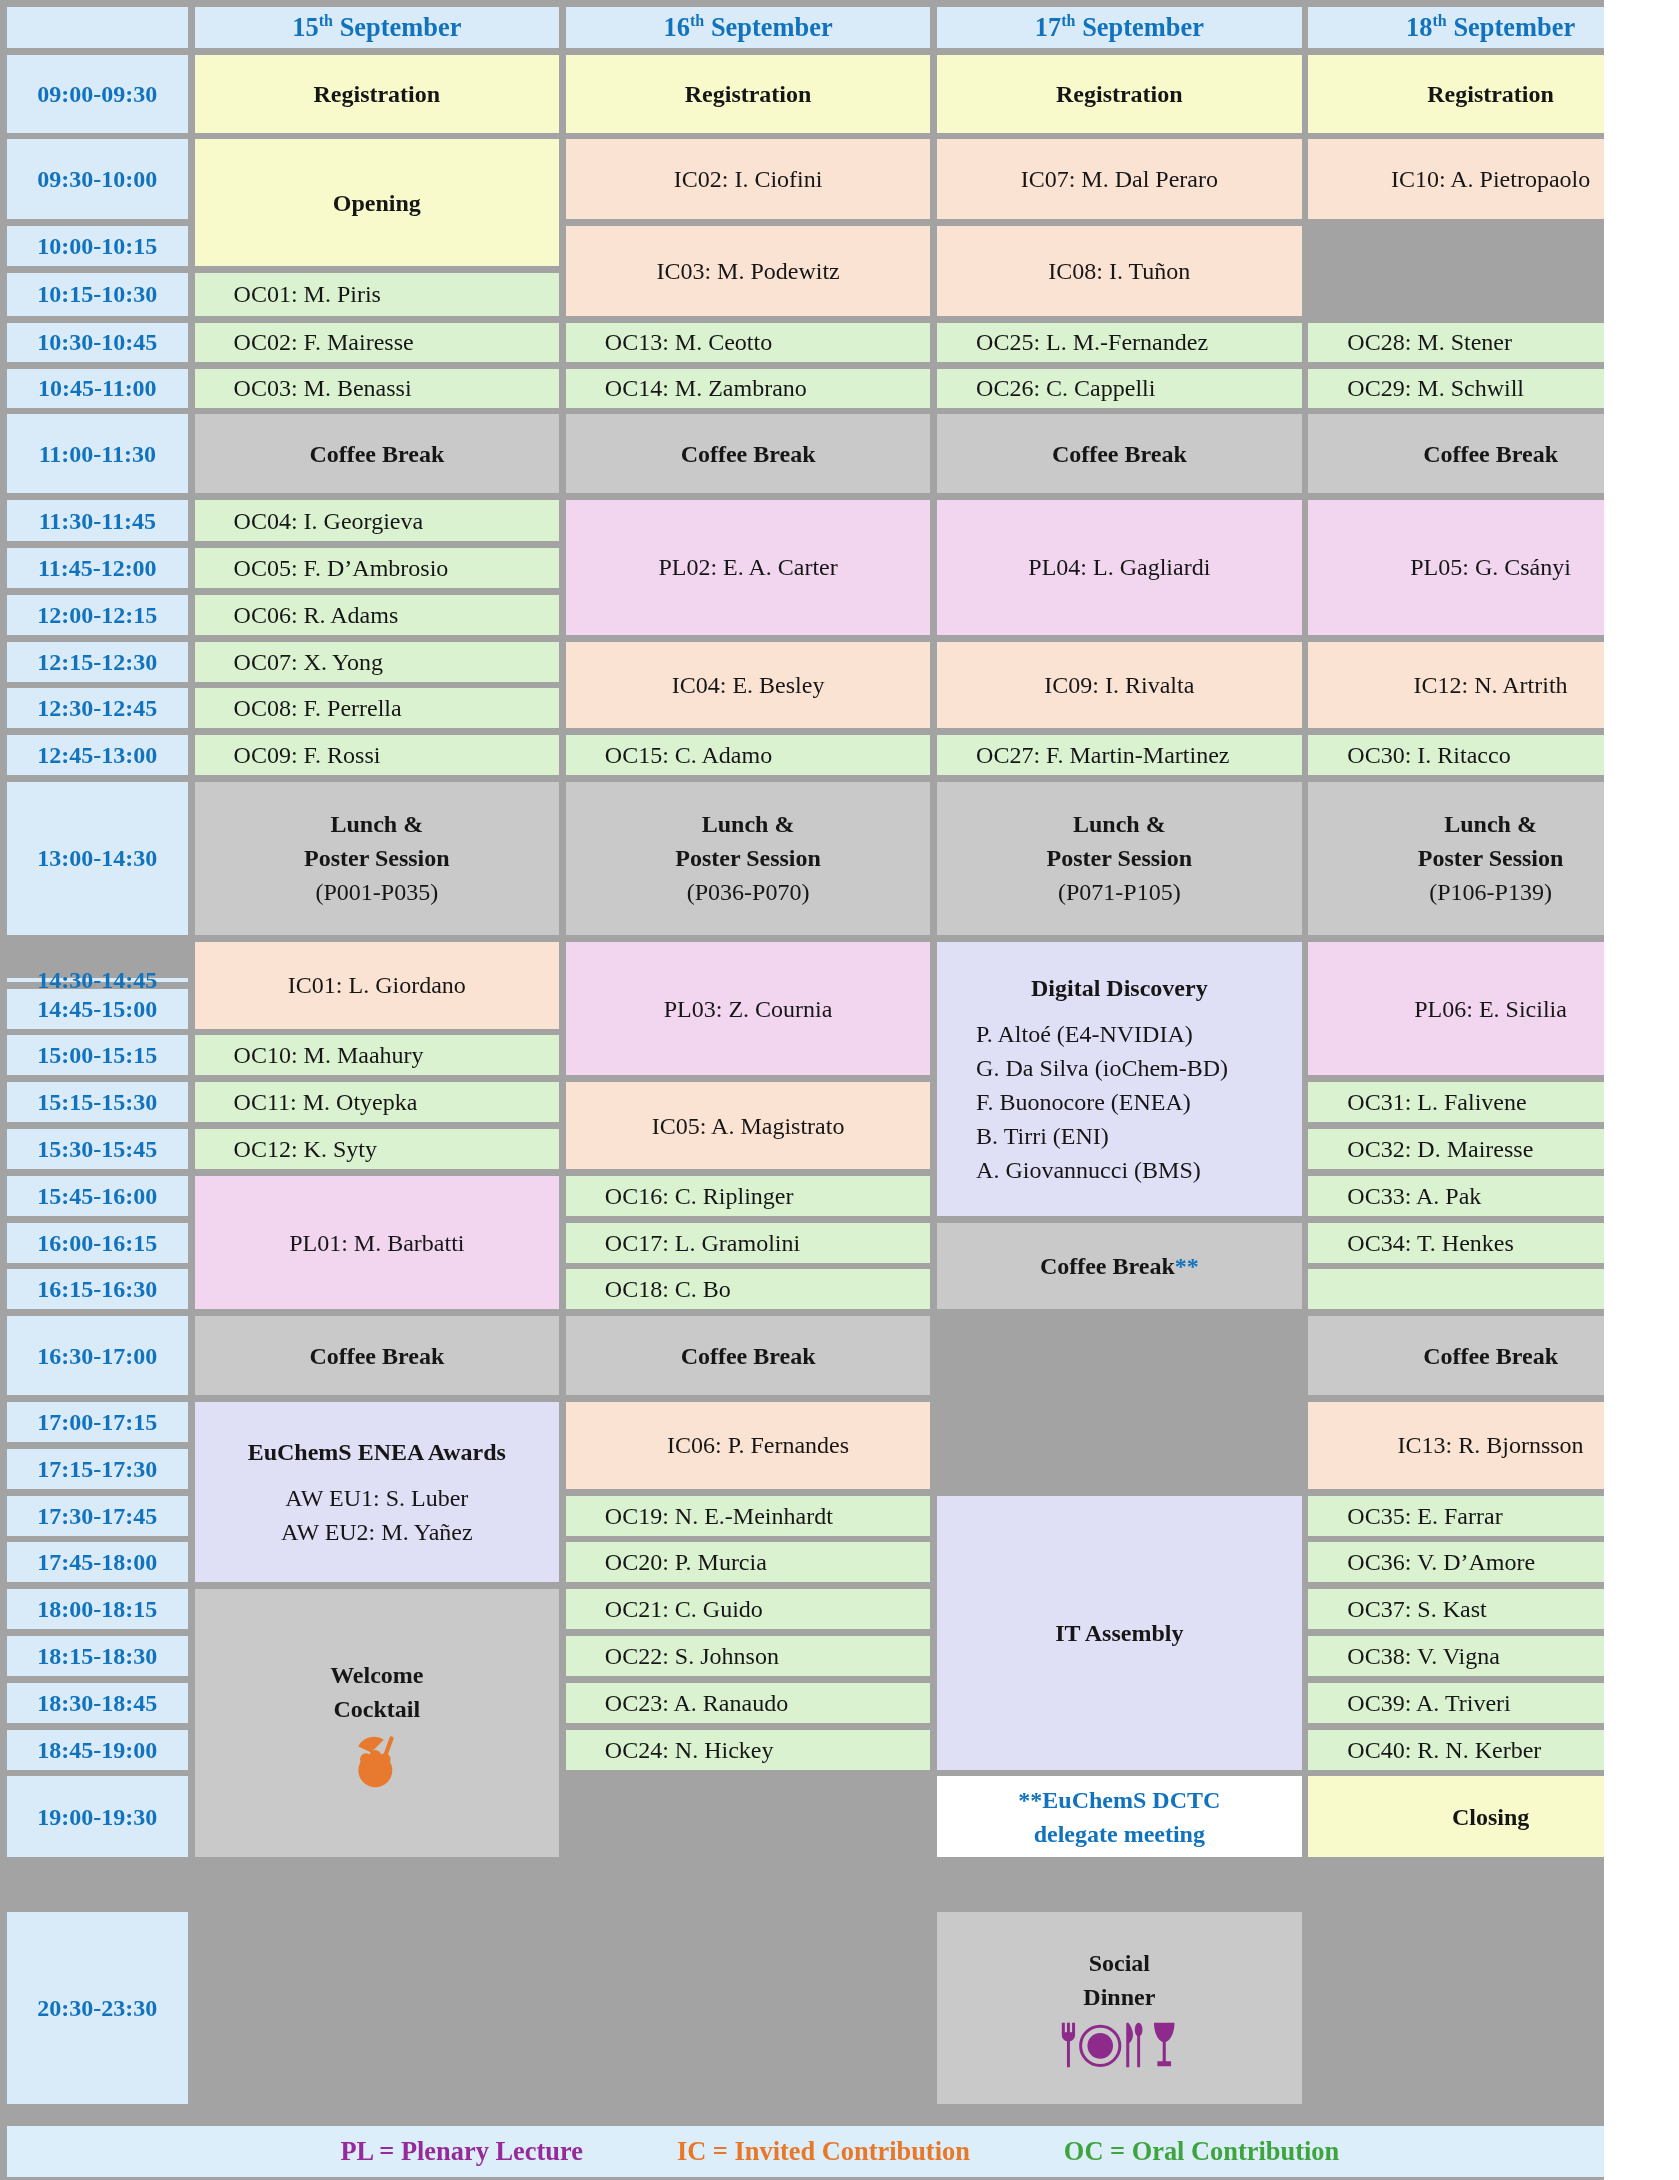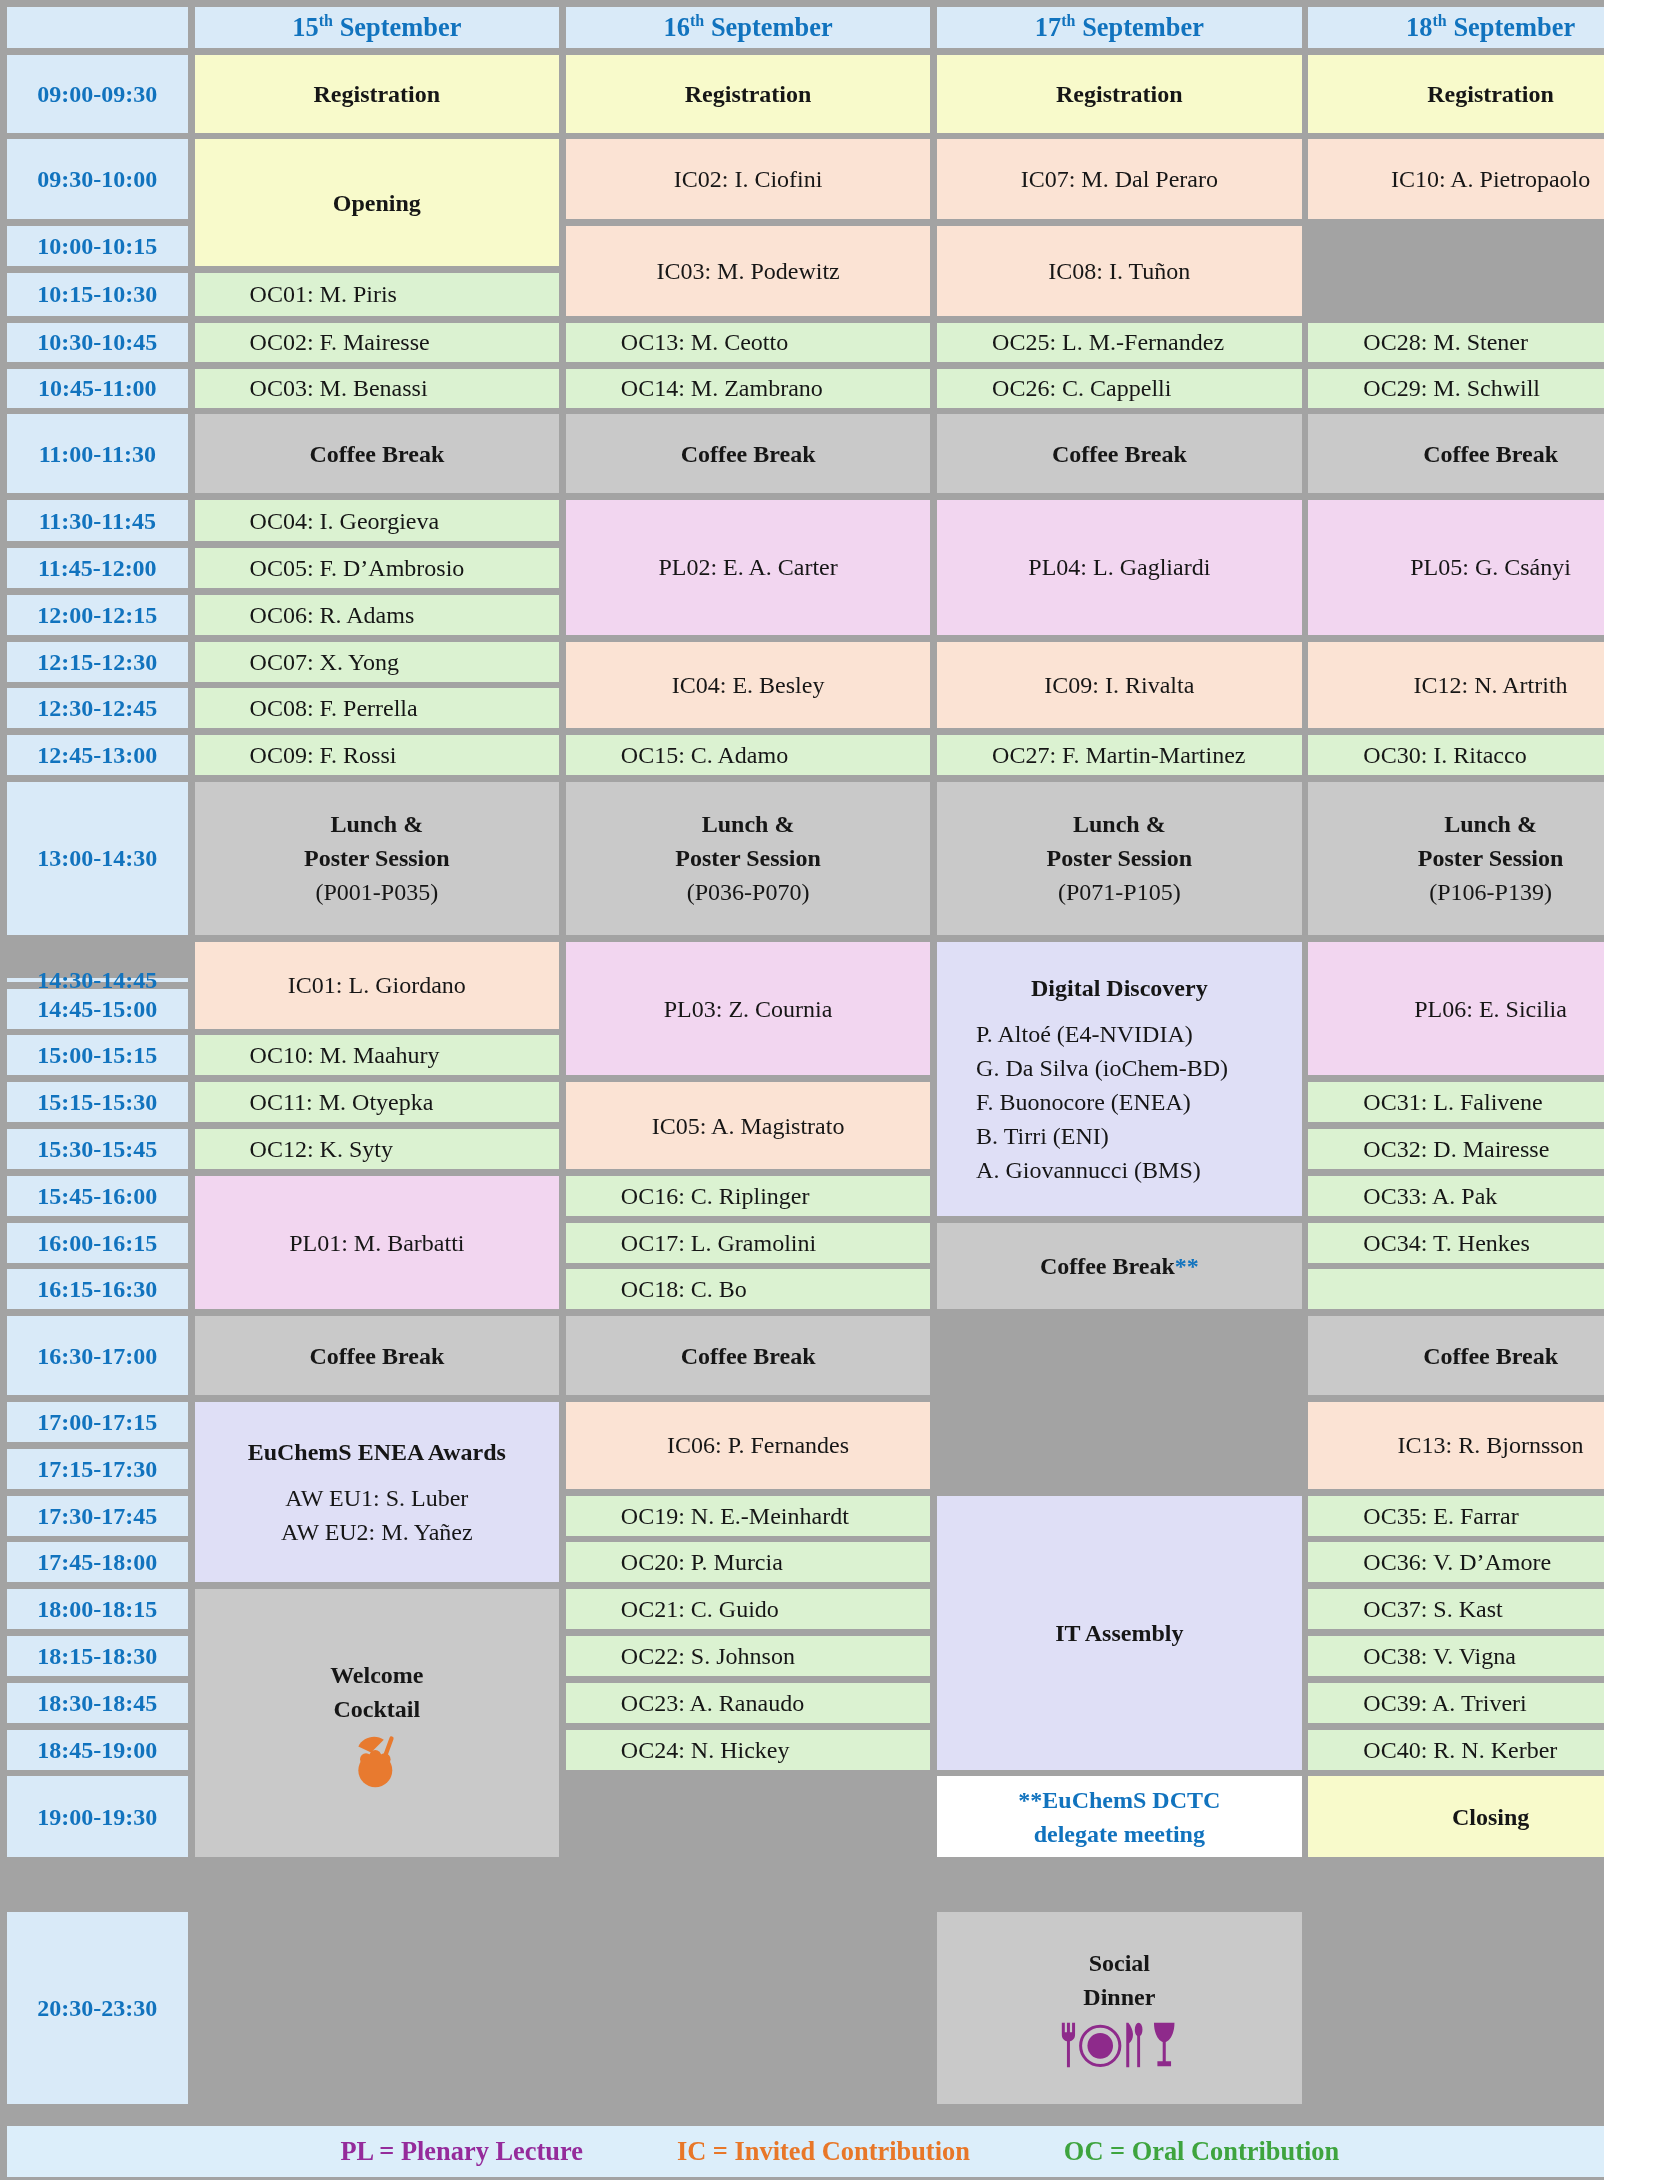--- a/index.html
+++ b/index.html
@@ -16,21 +16,21 @@
   .line.gap{margin-top:12px;}
   .b{font-weight:700;}
   .bblue{font-weight:700;color:var(--blueText,#1173BE);}
   .cell.time{background:var(--timeBlue,#D9EAF8);color:var(--blueText,#1173BE);font-weight:700;}
   .cell.hdr{background:var(--timeBlue,#D9EAF8);color:var(--blueText,#1173BE);font-weight:700;font-size:26.4px;}
   .hdr .line{line-height:29px;}
   .hdr sup{font-size:16px;line-height:0;vertical-align:super;}
   .hdr .month{margin-left:6.8px;}
   .cell.yellow{background:var(--yellow,#F8FACB);}
   .cell.peach{background:var(--peach,#FBE3D4);}
-  .cell.green{background:var(--green,#DBF2D1);padding-left:16px;}
+  .cell.green{background:var(--green,#DBF2D1);}
   .cell.pink{background:var(--pink,#F2D6F0);}
   .cell.gray{background:var(--gray,#C9C9C9);}
   .cell.lavender{background:var(--lavender,#DFDFF6);}
   .cell.white{background:var(--white,#FFFFFF);}
   .cell svg{margin:6.8px auto 0;display:block;}
   .cocktail{color:var(--cocktail,#E87A2F);}
   .dinner{color:var(--dinner,#8E2A8B);}
   .legendbar{
     grid-column:1/-1;background:var(--legendBg,#DCEEFA);
     display:flex;flex-direction:row;justify-content:center;align-items:center;

